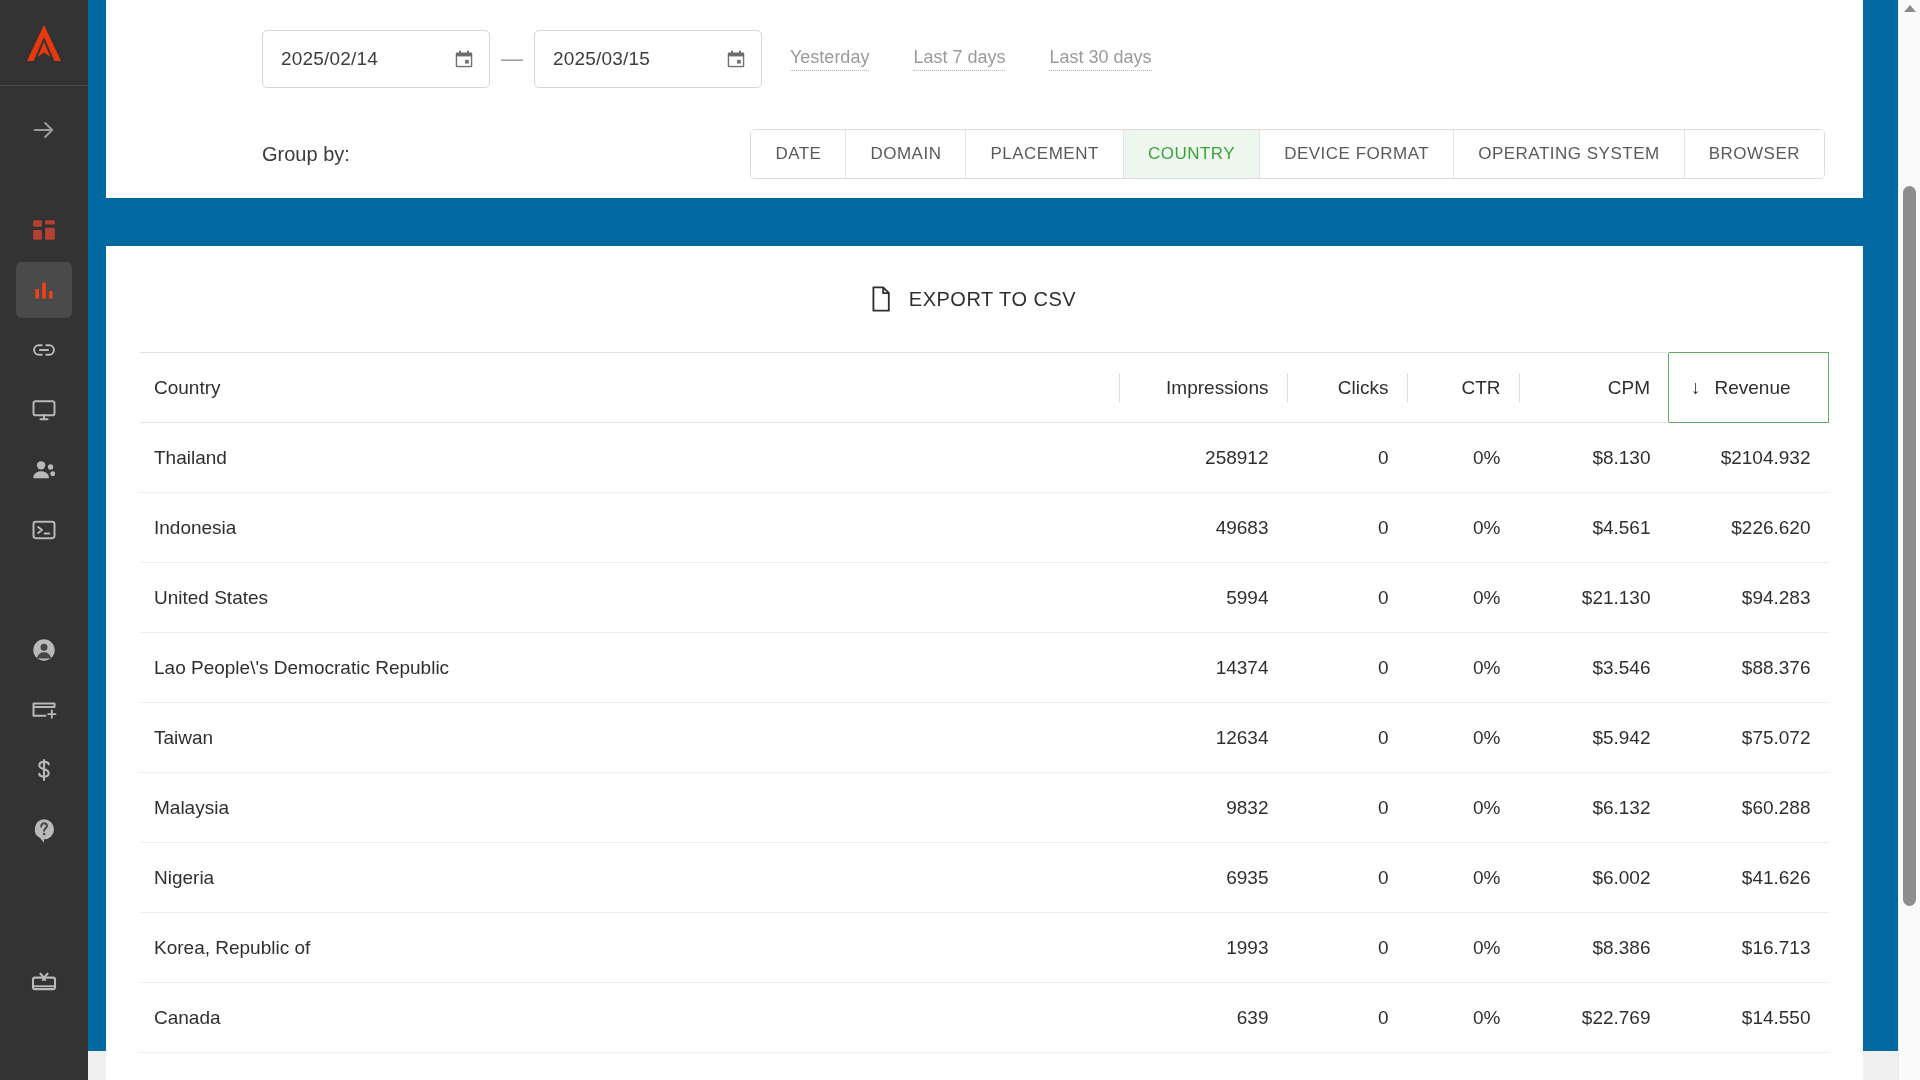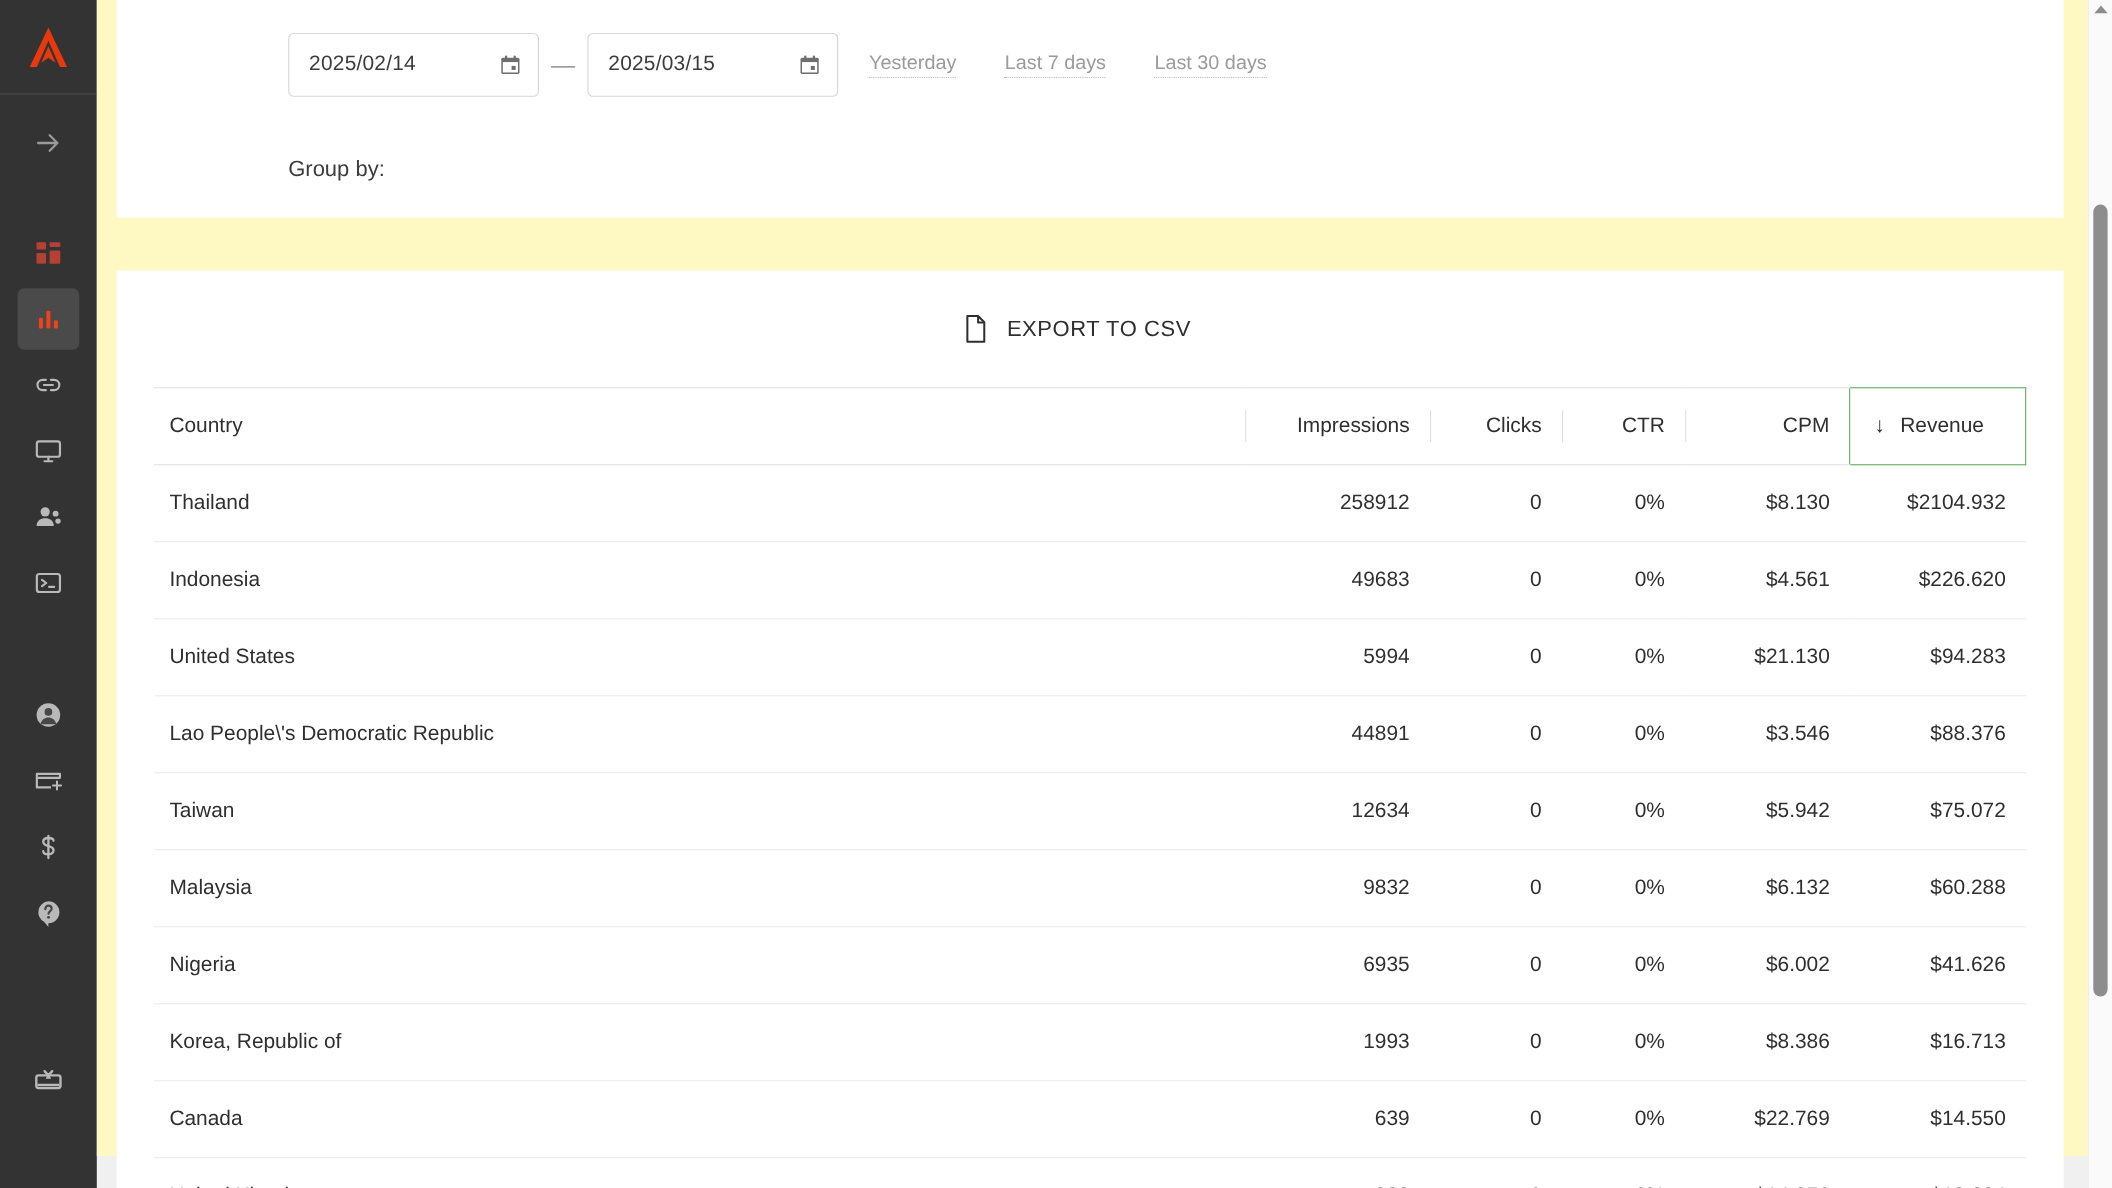--- a/index.html
+++ b/index.html
@@ -36,23 +36,23 @@
     cursor: pointer;
   }
   .nav-item.active { background: #4a4a4a; }
   .nav-gap { height: 60px; }
   .nav-bottom { margin-top: auto; margin-bottom: 66px; display:flex; flex-direction:column; align-items:center;}
 
   
   .main {
     flex: 1 1 auto;
     height: 1051px;
-    background: #fef9c3;
+    background: #0369a1;
     position: relative;
-    padding-right: 26px;
+    padding-right: 39px;
   }
 
   .panel {
     background: #ffffff;
     margin: 0 18px 0 18px;
   }
   .filter-panel {
     height: 198px;
     padding: 0 0 0 0;
     position: relative;
@@ -370,20 +370,29 @@
         <div class="quick-links">
           <span class="quick-link">Yesterday</span>
           <span class="quick-link">Last 7 days</span>
           <span class="quick-link">Last 30 days</span>
         </div>
 
       </div>
 
       <div class="filter-row-2">
         <span class="group-label">Group by:</span>
+        <div class="tabs">
+          <div class="tab">DATE</div>
+          <div class="tab">DOMAIN</div>
+          <div class="tab">PLACEMENT</div>
+          <div class="tab active">COUNTRY</div>
+          <div class="tab">DEVICE FORMAT</div>
+          <div class="tab">OPERATING SYSTEM</div>
+          <div class="tab">BROWSER</div>
+        </div>
       </div>
     </div>
 
     <div class="panel table-panel">
 
       <div class="export-row">
         <div class="export-btn">
           <span>
             <svg width="24" height="26" viewBox="0 0 20 24">
               <path d="M3 1.2 H12 L17.2 6.4 V22.8 H3 Z" stroke="#2f2f2f" stroke-width="1.7" fill="none" stroke-linejoin="round"></path>
@@ -430,21 +439,21 @@
             <tr>
               <td class="col-country w-country">United States</td>
               <td class="w-impr">5994</td>
               <td class="w-clicks">0</td>
               <td class="w-ctr">0%</td>
               <td class="w-cpm">$21.130</td>
               <td class="w-rev">$94.283</td>
             </tr>
             <tr>
               <td class="col-country w-country">Lao People\'s Democratic Republic</td>
-              <td class="w-impr">44891</td>
+              <td class="w-impr">14374</td>
               <td class="w-clicks">0</td>
               <td class="w-ctr">0%</td>
               <td class="w-cpm">$3.546</td>
               <td class="w-rev">$88.376</td>
             </tr>
             <tr>
               <td class="col-country w-country">Taiwan</td>
               <td class="w-impr">12634</td>
               <td class="w-clicks">0</td>
               <td class="w-ctr">0%</td>

